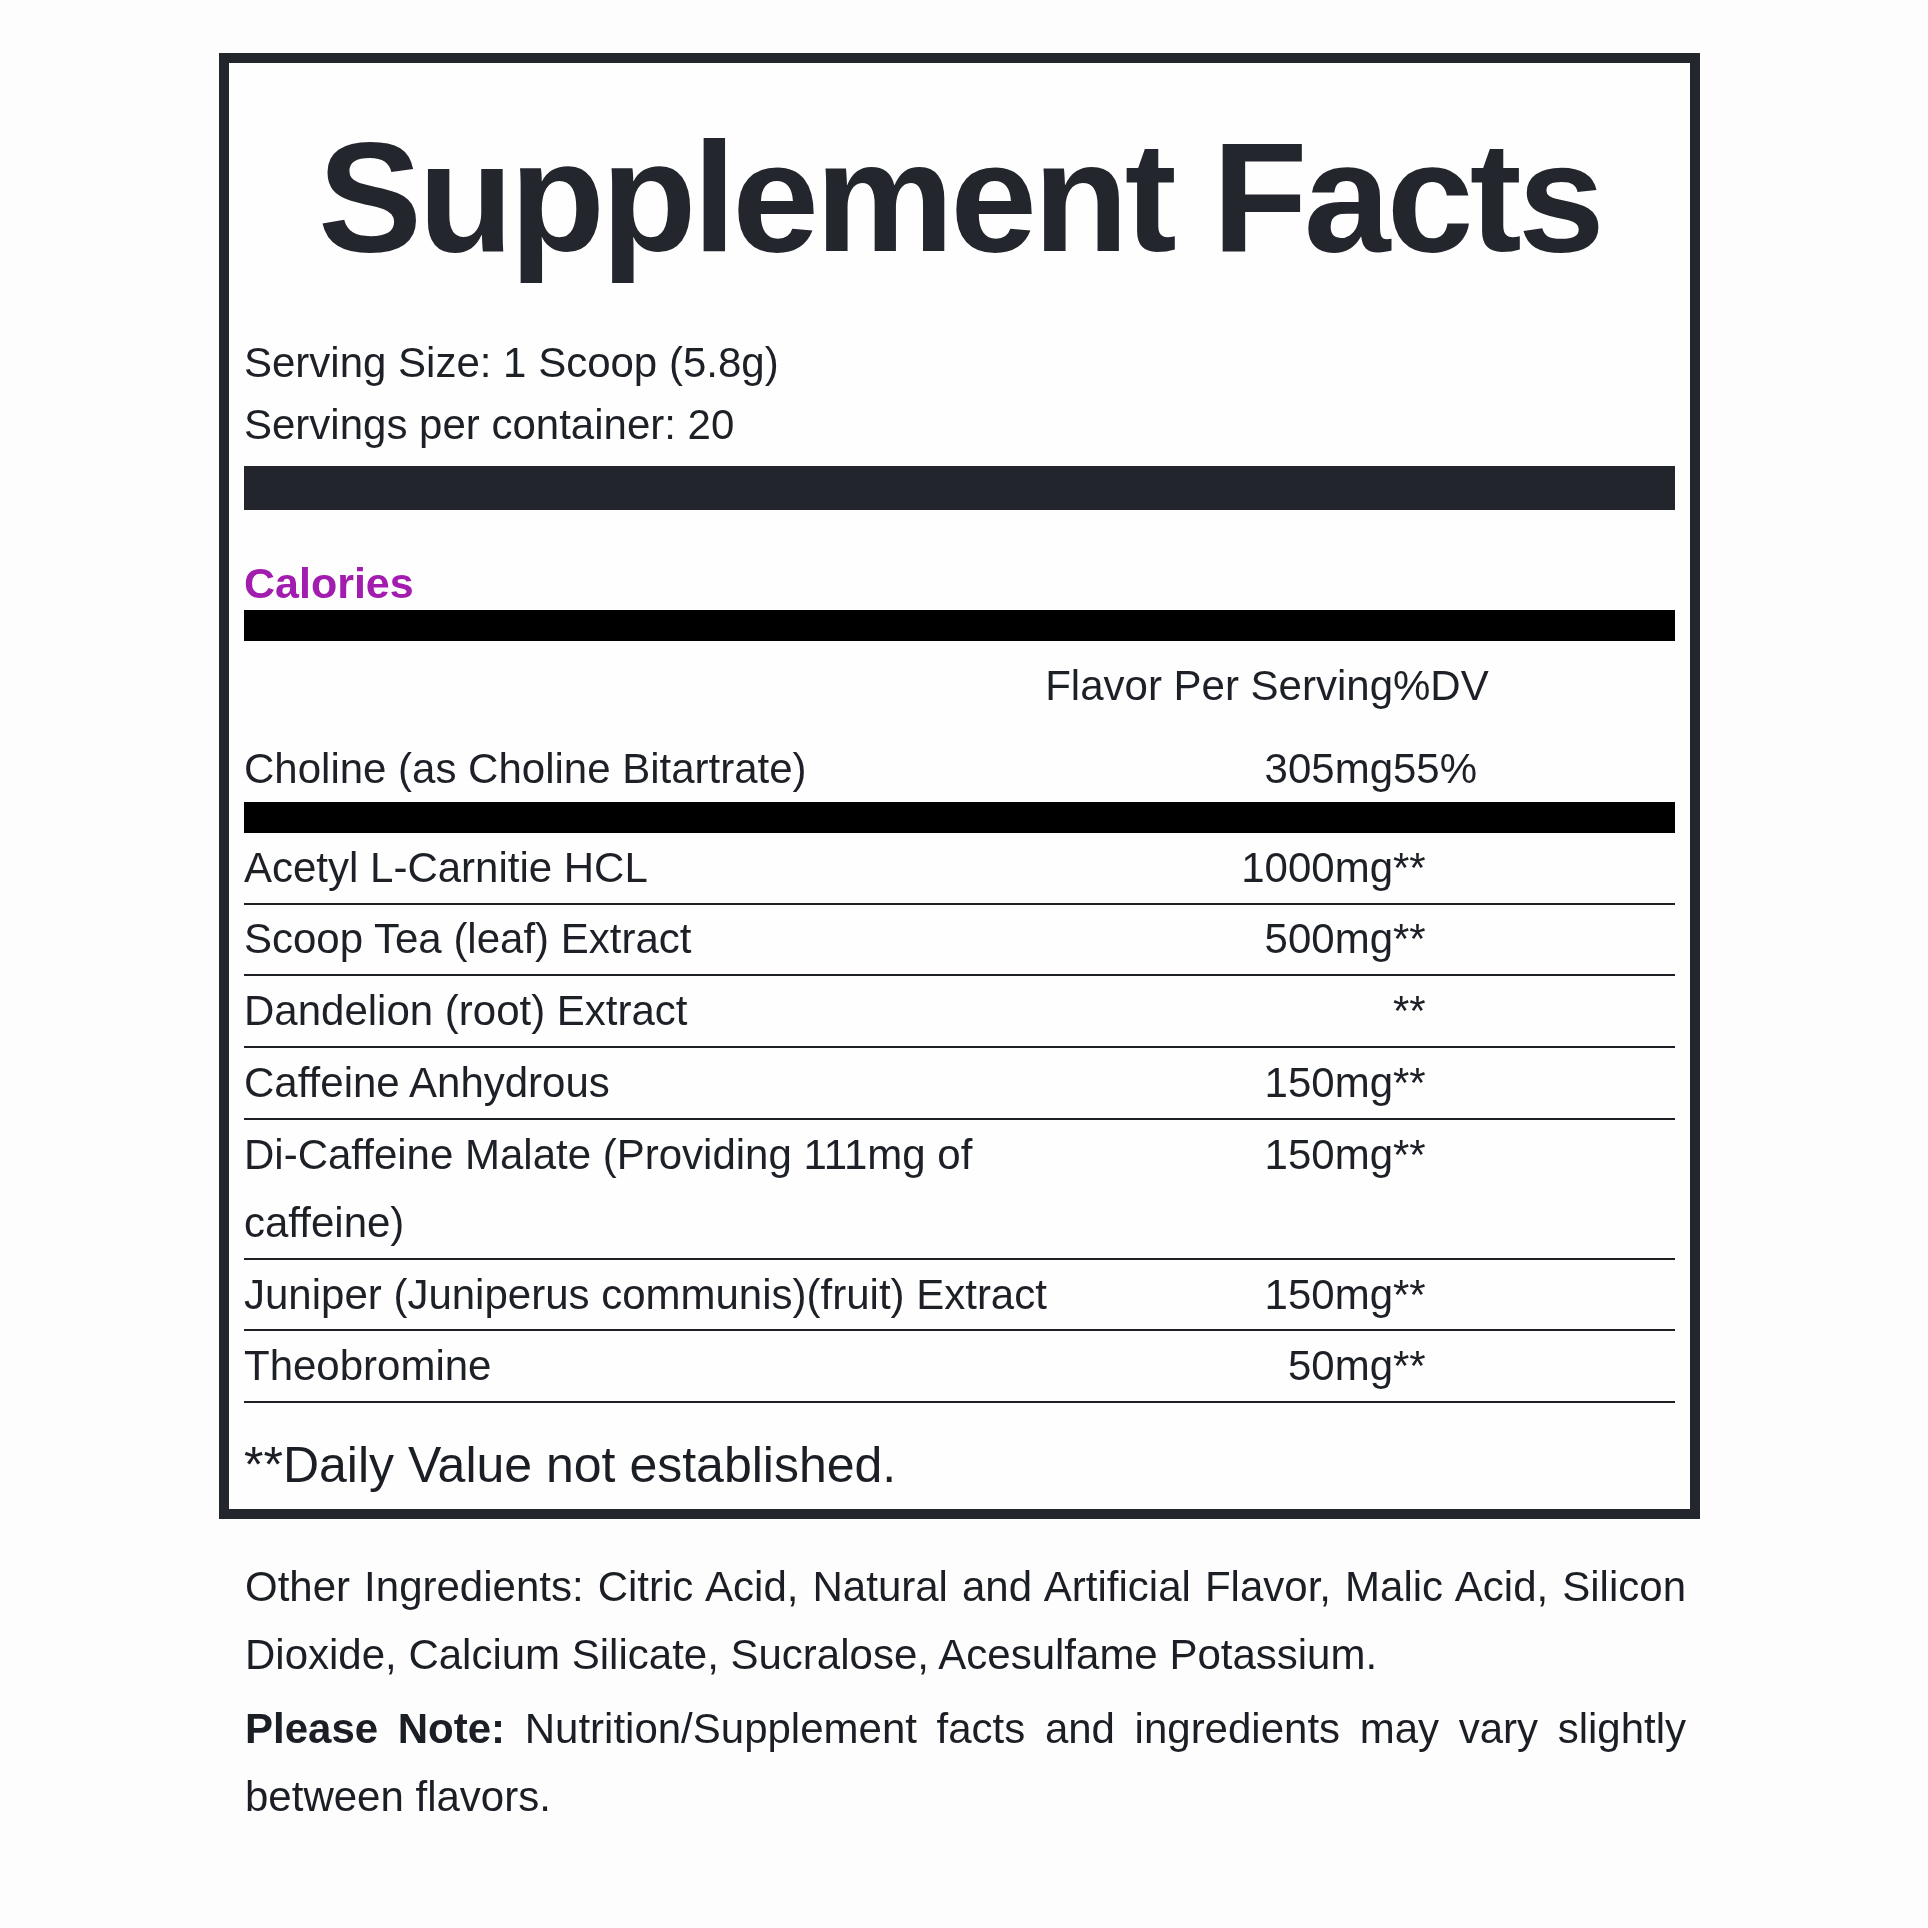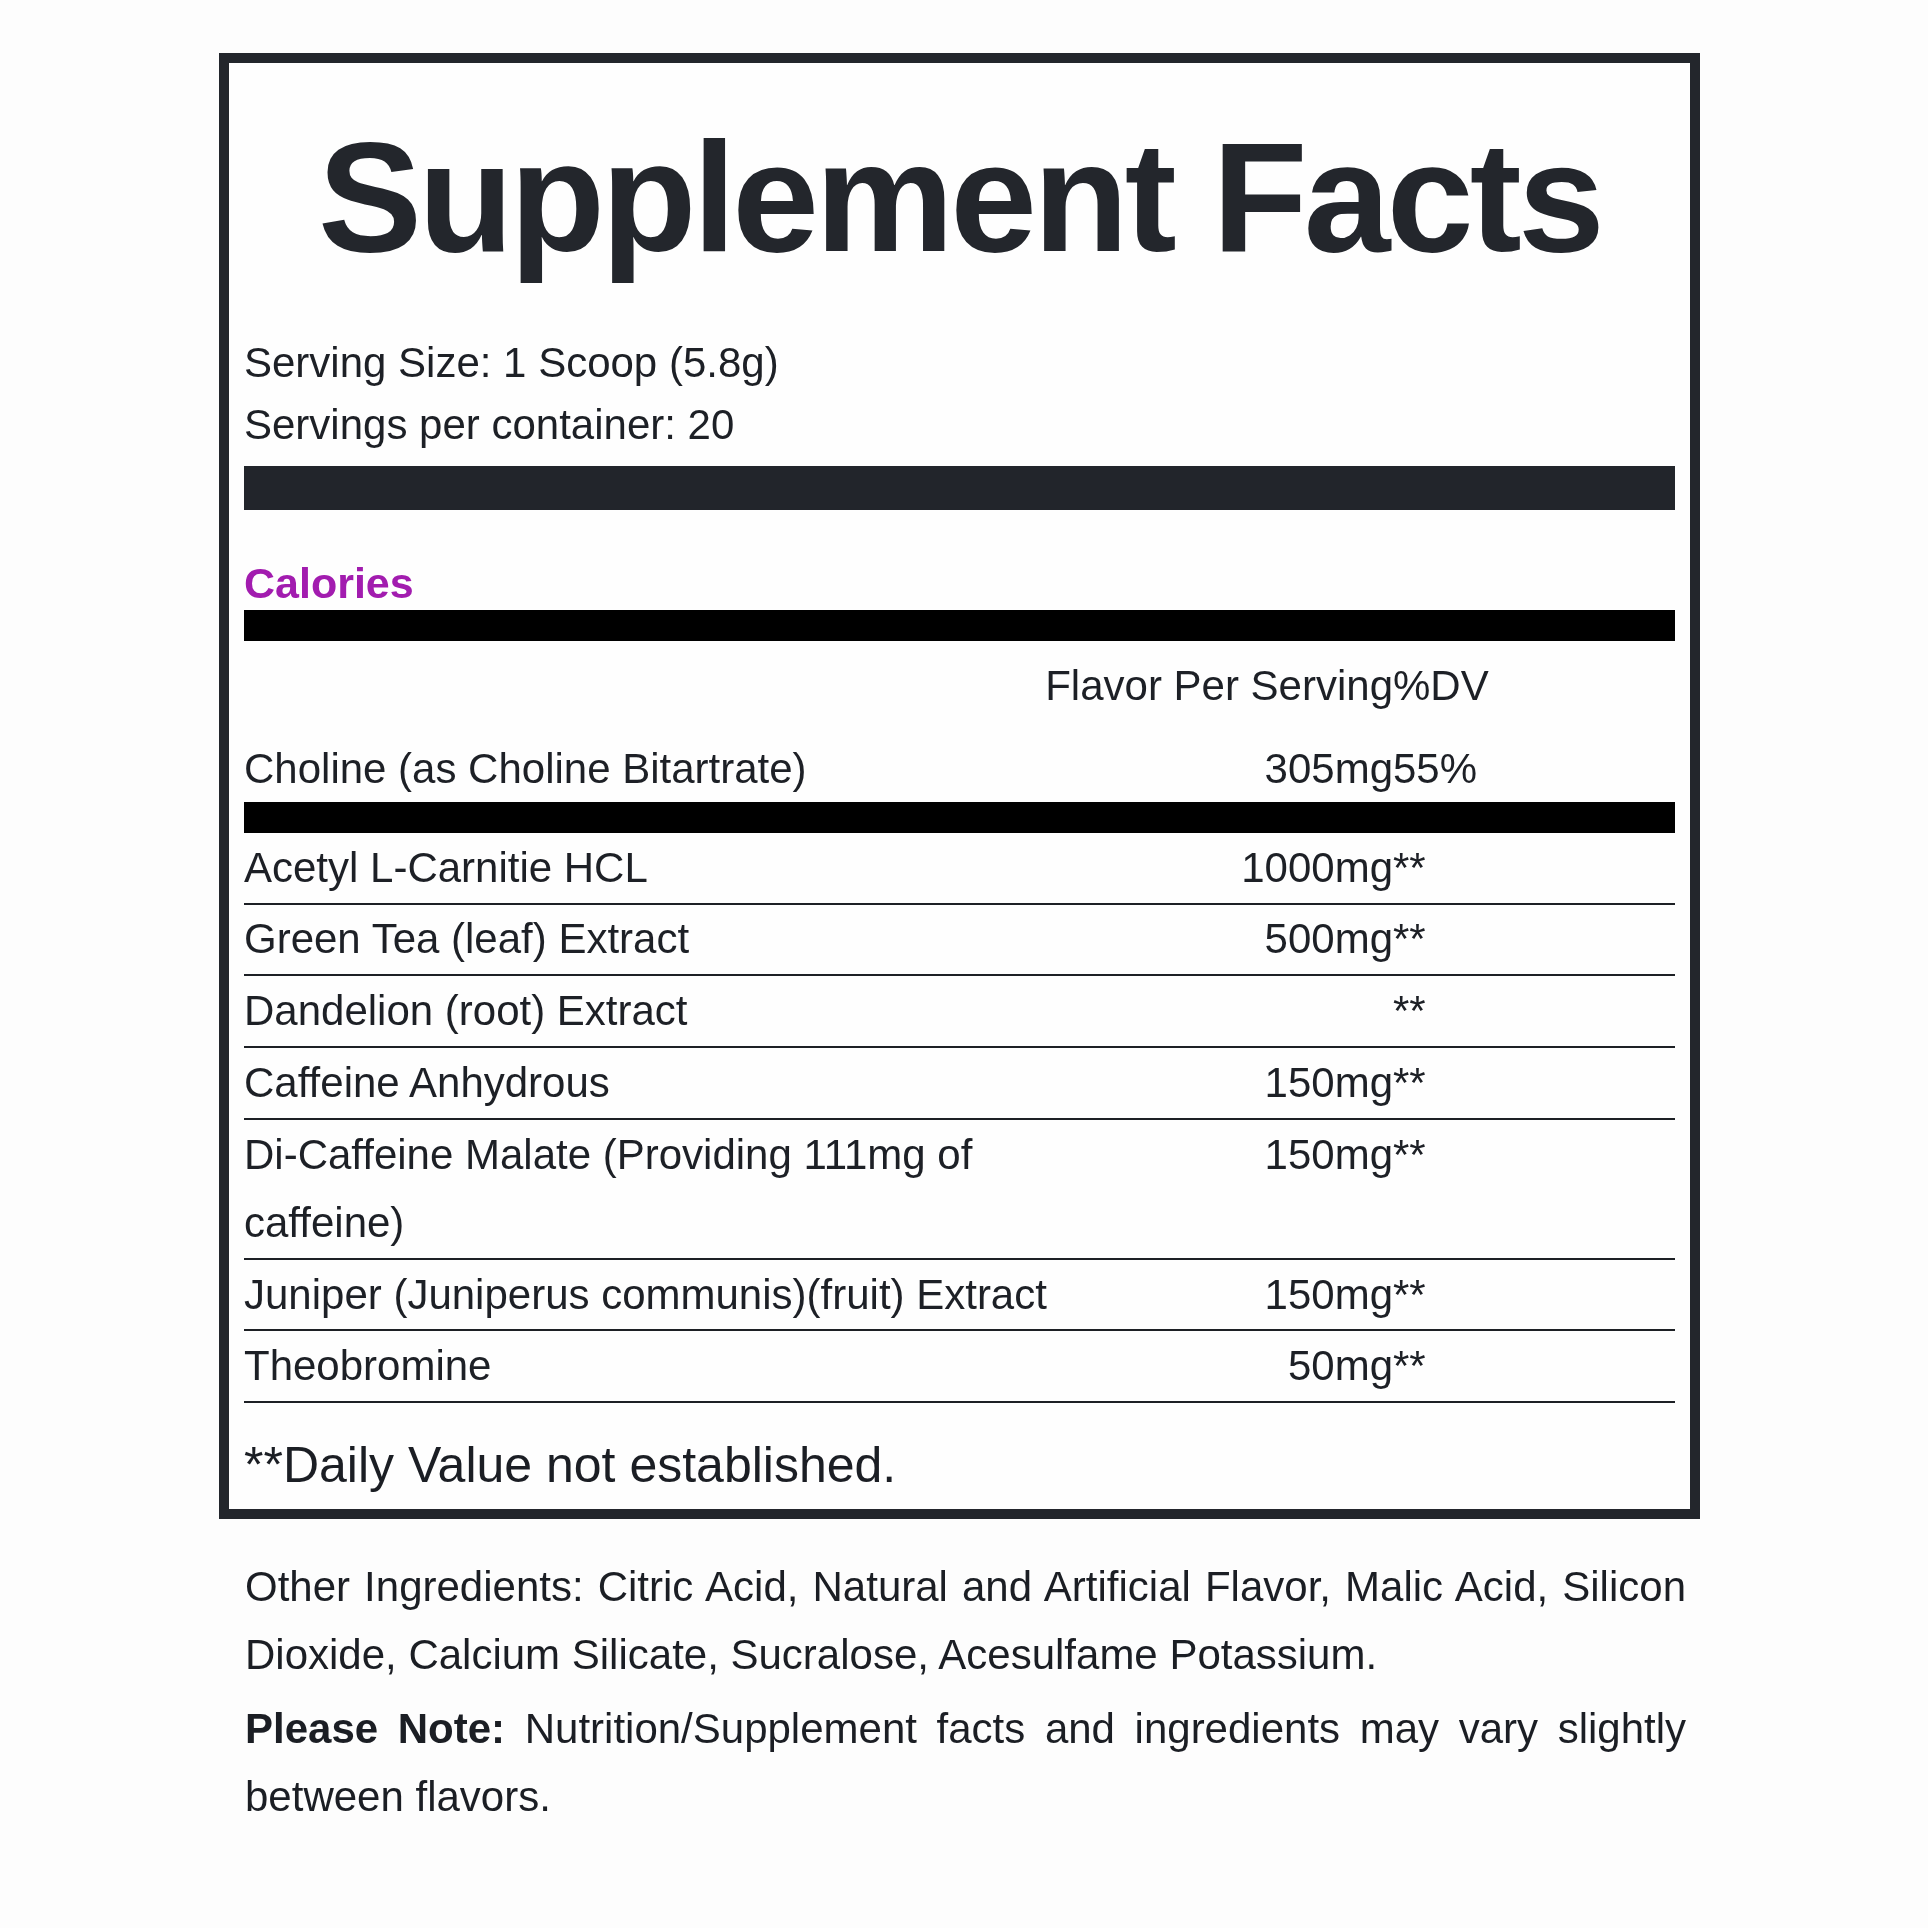--- a/index.html
+++ b/index.html
@@ -149,21 +149,21 @@
 
     <div class="bar bar-black-2"></div>
 
     <div>
       <div class="row data-row">
         <div class="cell-name">Acetyl L-Carnitie HCL</div>
         <div class="cell-amount">1000mg</div>
         <div class="cell-dv">**</div>
       </div>
       <div class="row data-row">
-        <div class="cell-name">Green Tea (leaf) Extract</div>
+        <div class="cell-name">Scoop Tea (leaf) Extract</div>
         <div class="cell-amount">500mg</div>
         <div class="cell-dv">**</div>
       </div>
       <div class="row data-row">
         <div class="cell-name">Dandelion (root) Extract</div>
         <div class="cell-dv">**</div>
       </div>
       <div class="row data-row">
         <div class="cell-name">Caffeine Anhydrous</div>
         <div class="cell-amount">150mg</div>

